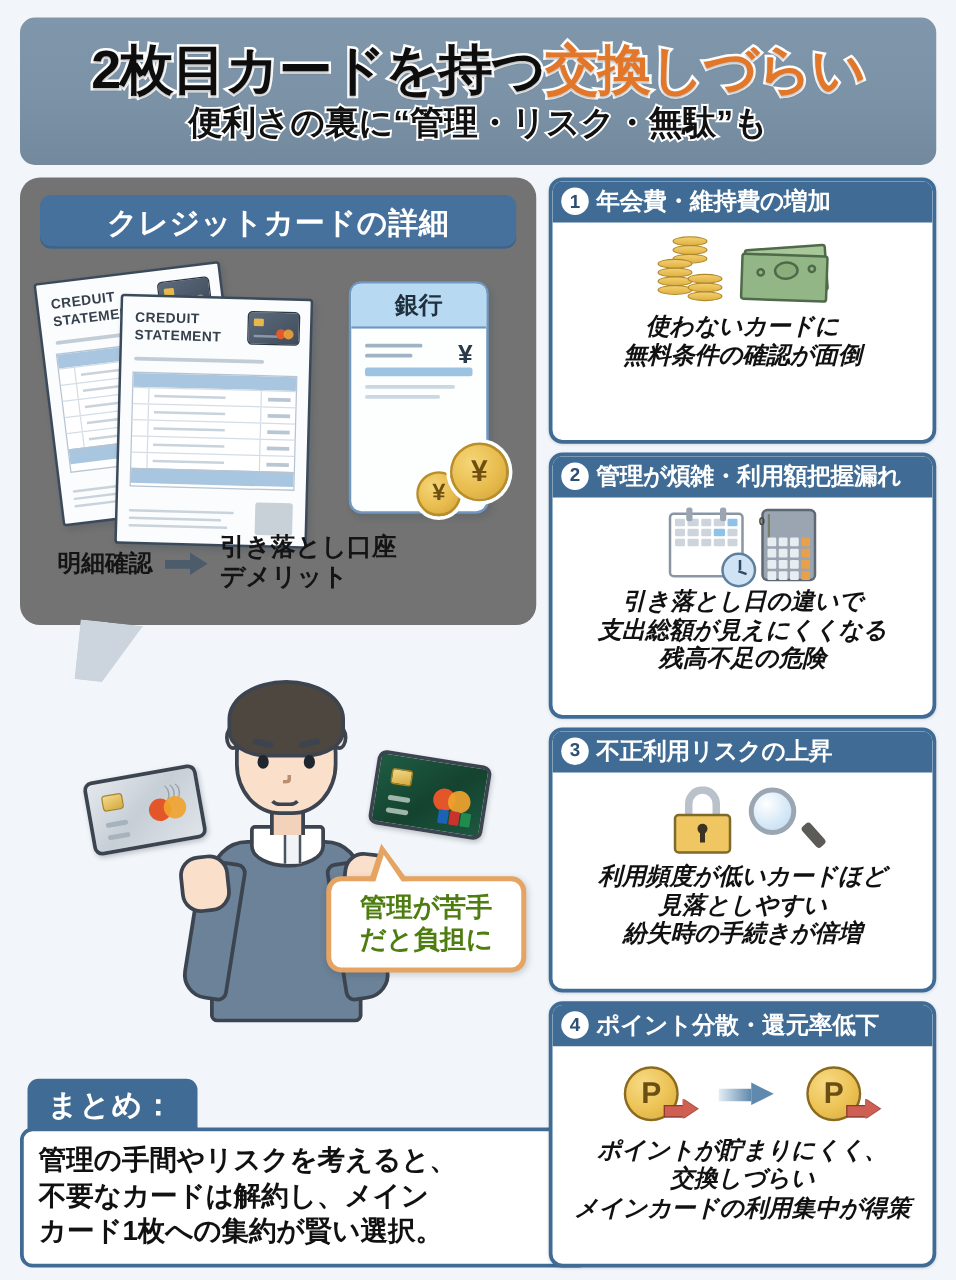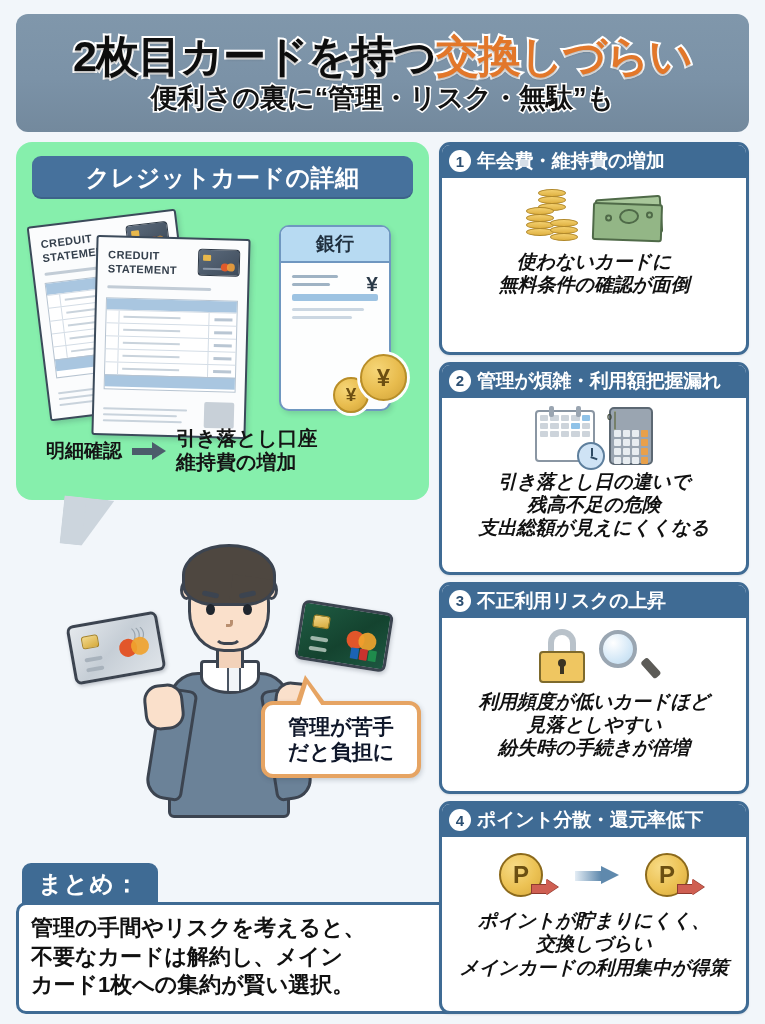--- a/index.html
+++ b/index.html
@@ -52,21 +52,21 @@
     display: flex; gap: 10px;
   }
   .col-left  { width: 413px; position: relative; }
   .col-right { width: 310px; position: relative;
                display: flex; flex-direction: column; gap: 7px; }
 
   
   .detail-panel {
     position: relative;
     width: 413px; height: 358px;
-    background: #86efac;
+    background: #737373;
     border-radius: 16px;
     padding: 14px 16px 0 16px;
   }
   .detail-panel::after {
     content:""; position:absolute;
     left: 46px; bottom: -46px; width: 0; height: 0;
     border-left: 22px solid #ccd5dd;
     border-right: 28px solid transparent;
     border-top: 48px solid #ccd5dd;
     border-bottom: 0;
@@ -267,21 +267,21 @@
   .ccard .jcb i:nth-child(3){background:#1f8b4c;}
   .ccard .wifi{ position:absolute; right:12px; top:8px; font-size:13px; color:#98a3ad; }
 
   
   .balloon{
     position:absolute; right:8px; bottom:40px; width:160px;
     background:#ffffff; border:4px solid #e6a463; border-radius:12px;
     padding:9px 6px; text-align:center; z-index:8;
     box-shadow: 1px 2px 5px rgba(40,55,70,.22);
   }
-  .balloon p{ font-size:21px;font-weight:900;color:#0f172a;line-height:1.22; }
+  .balloon p{ font-size:21px;font-weight:900;color:#4d7c0f;line-height:1.22; }
   .balloon::before{
     content:""; position:absolute; left:30px; top:-30px;
     border-left:10px solid transparent; border-right:22px solid transparent;
     border-bottom:30px solid #e6a463;
   }
   .balloon::after{
     content:""; position:absolute; left:35px; top:-21px;
     border-left:7px solid transparent; border-right:15px solid transparent;
     border-bottom:22px solid #ffffff;
   }
@@ -572,21 +572,21 @@
             <div class="coin small">¥</div>
             <div class="coin big">¥</div>
           </div>
         </div>
 
         <div class="flow-row">
           <div class="flow-left">明細確認</div>
           <div class="flow-arrow"></div>
           <div class="flow-right">
             <div>引き落とし口座</div>
-            <div>維持費の増加</div>
+            <div>デメリット</div>
           </div>
         </div>
       </div>
 
       <div class="scene">
         <div class="person">
           <div class="torso"></div>
           <div class="collar"></div>
           <div class="neck"></div>
           <div class="ear l"></div>
@@ -722,22 +722,22 @@
                   <i class="o"></i>
                 <i></i>
                   <i></i>
                   <i></i>
                   <i class="o"></i>
               </span>
             </span>
           </div>
           <div class="lines">
             <p>引き落とし日の違いで</p>
+            <p>支出総額が見えにくくなる</p>
             <p>残高不足の危険</p>
-            <p>支出総額が見えにくくなる</p>
           </div>
         </div>
       </div>
 
       <div class="card">
         <div class="card-head">
           <span class="num">3</span>
           <h3>不正利用リスクの上昇</h3>
         </div>
         <div class="card-body">

